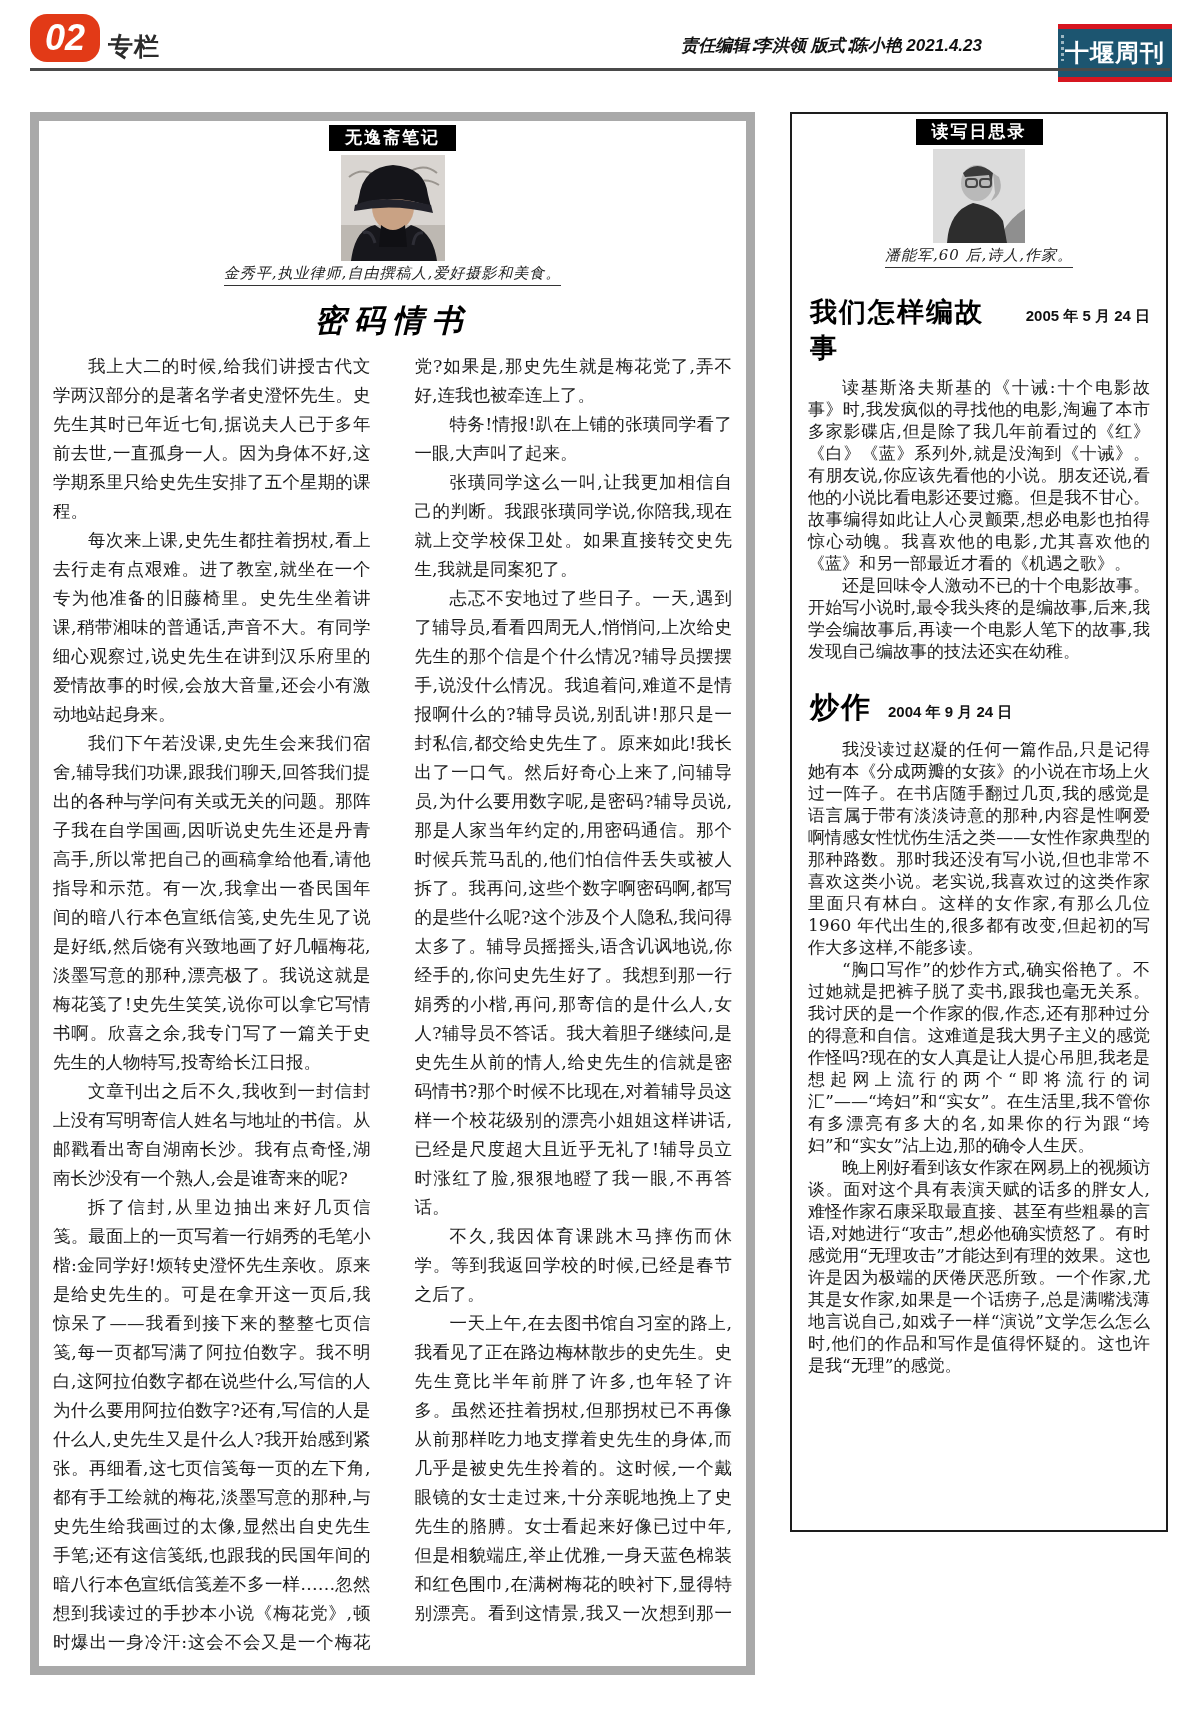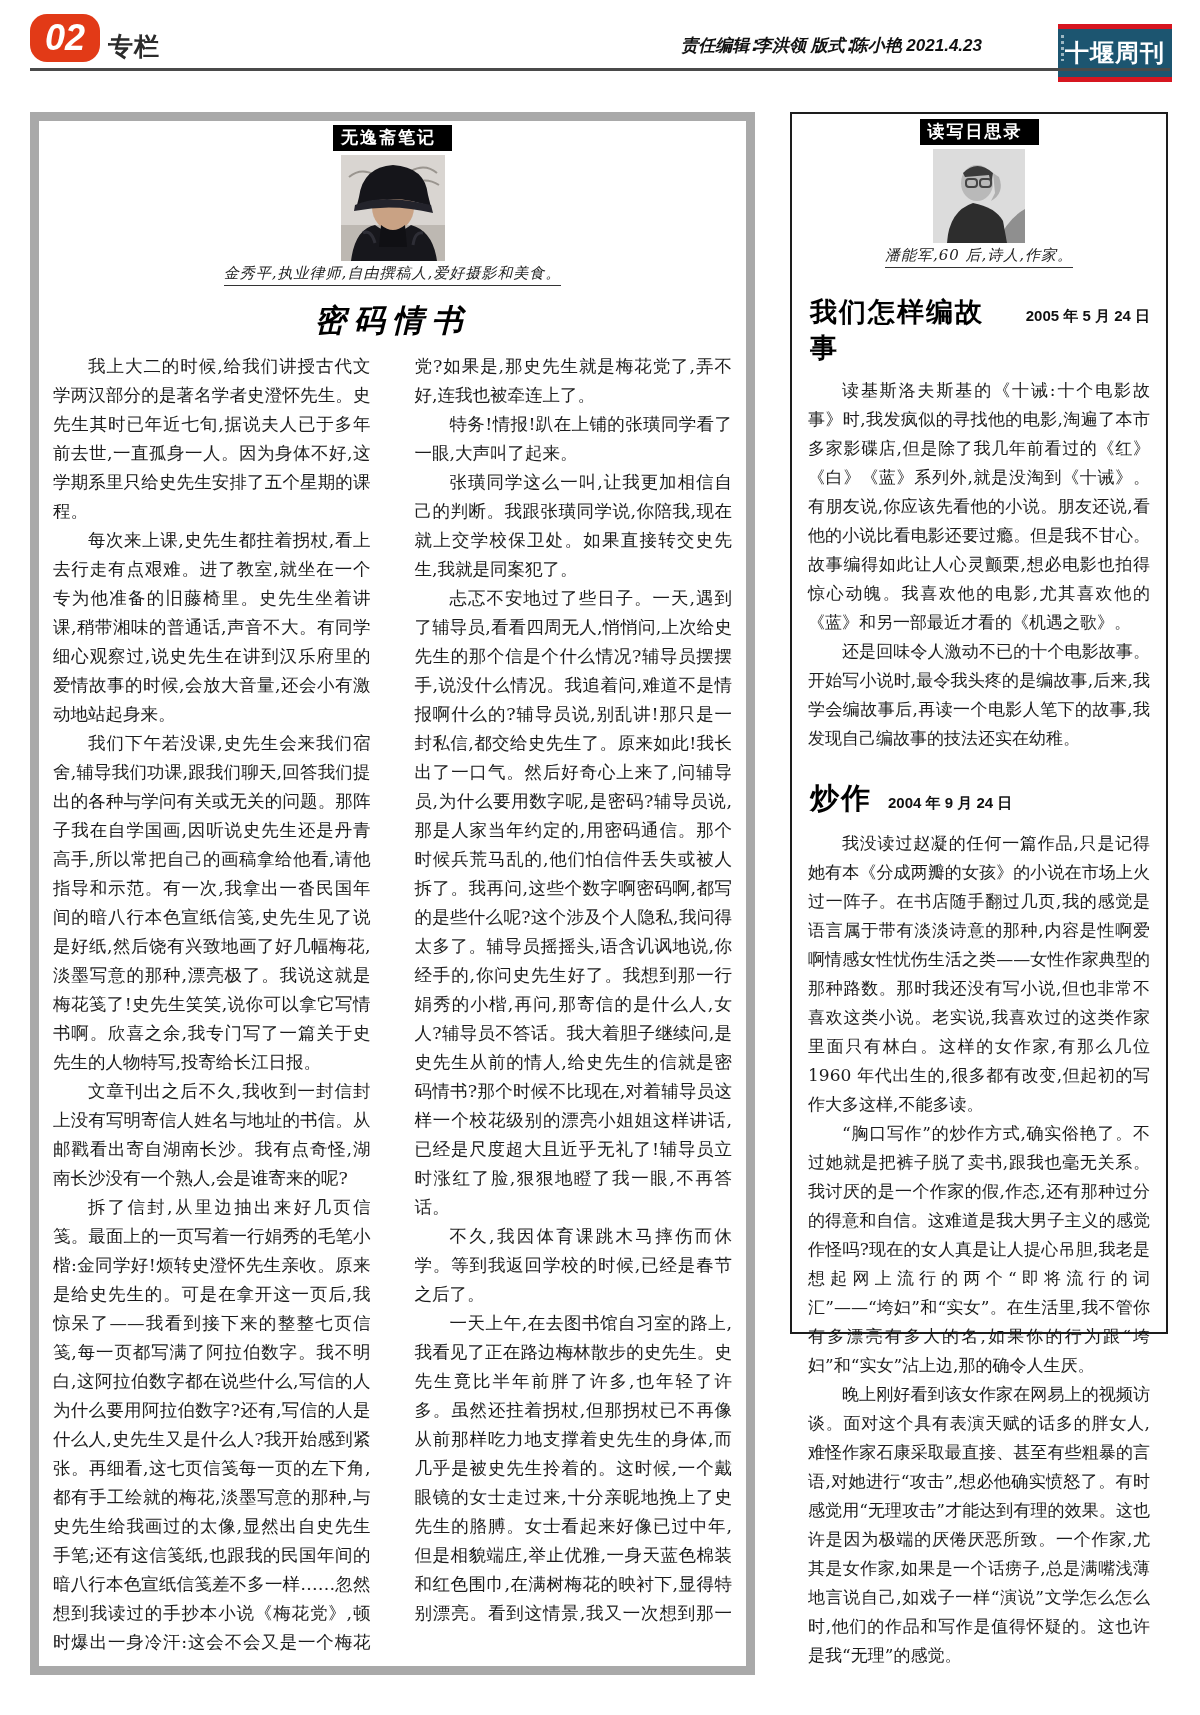--- a/index.html
+++ b/index.html
@@ -15,35 +15,35 @@
   .masthead{position:absolute;left:1058px;top:18px;width:114px;height:48px;background:#1c5570;
     border-top:5px solid #d61620;border-bottom:5px solid #d61620;display:flex;align-items:center;justify-content:center;margin-top:6px;}
   .masthead .mast-text{color:#fff;font-weight:bold;font-size:24px;letter-spacing:1px;white-space:nowrap;}
   .masthead .side-marks{position:absolute;left:3px;top:6px;width:3px;height:26px;
     background:repeating-linear-gradient(#9db7c2 0 3px,transparent 3px 6px);}
   .header-rule{position:absolute;left:30px;top:68px;width:1140px;height:3px;background:#4a4a4a;}
 
   
   .panel-left{position:absolute;left:30px;top:112px;width:725px;height:1563px;box-sizing:border-box;
     border:9px solid #a9a9a9;background:#fff;padding:4px 14px 0 14px;}
-  .panel-right{position:absolute;left:790px;top:112px;width:378px;height:1222px;box-sizing:border-box;
+  .panel-right{position:absolute;left:790px;top:112px;width:378px;height:1420px;box-sizing:border-box;
     border:2px solid #1d1d1d;background:#fff;padding:5px 16px 0 16px;}
 
   .col-head{text-align:center;}
   .label-box{display:inline-block;background:#000;color:#fff;font-family:"Liberation Sans",sans-serif;
-    font-weight:bold;font-size:17px;padding:1px 16px 2px 8px;letter-spacing:2px;}
+    font-weight:bold;font-size:17px;padding:1px 16px 2px 16px;letter-spacing:2px;}
   .author-photo{display:block;margin:4px auto 0 auto;}
   .caption{display:inline-block;margin-top:3px;font-style:italic;font-size:15px;color:#222;
     border-bottom:1.5px solid #333;padding-bottom:2px;letter-spacing:1px;}
 
   .big-title{text-align:center;font-size:31px;font-weight:900;letter-spacing:8px;margin:14px 0 10px 0;color:#000;font-style:italic;}
 
   .body-2col{height:1308px;overflow:hidden;column-count:2;column-gap:44px;column-fill:auto;
     font-size:17.5px;line-height:29px;text-align:justify;}
-  .body-1col{font-size:17px;line-height:29px;text-align:justify;}
+  .body-1col{font-size:17px;line-height:22px;text-align:justify;}
   .para{margin:0;text-indent:2em;}
 
   .art-title-row{display:flex;align-items:baseline;margin:26px 0 10px 2px;}
   .art-title{font-size:27px;font-weight:900;color:#000;letter-spacing:2px;}
   .art-title.second{font-size:29px;}
   .art-date{font-family:"Liberation Sans",sans-serif;font-weight:bold;font-size:15px;margin-left:16px;color:#111;white-space:nowrap;}
 </style>
 </head>
 <body>
 

